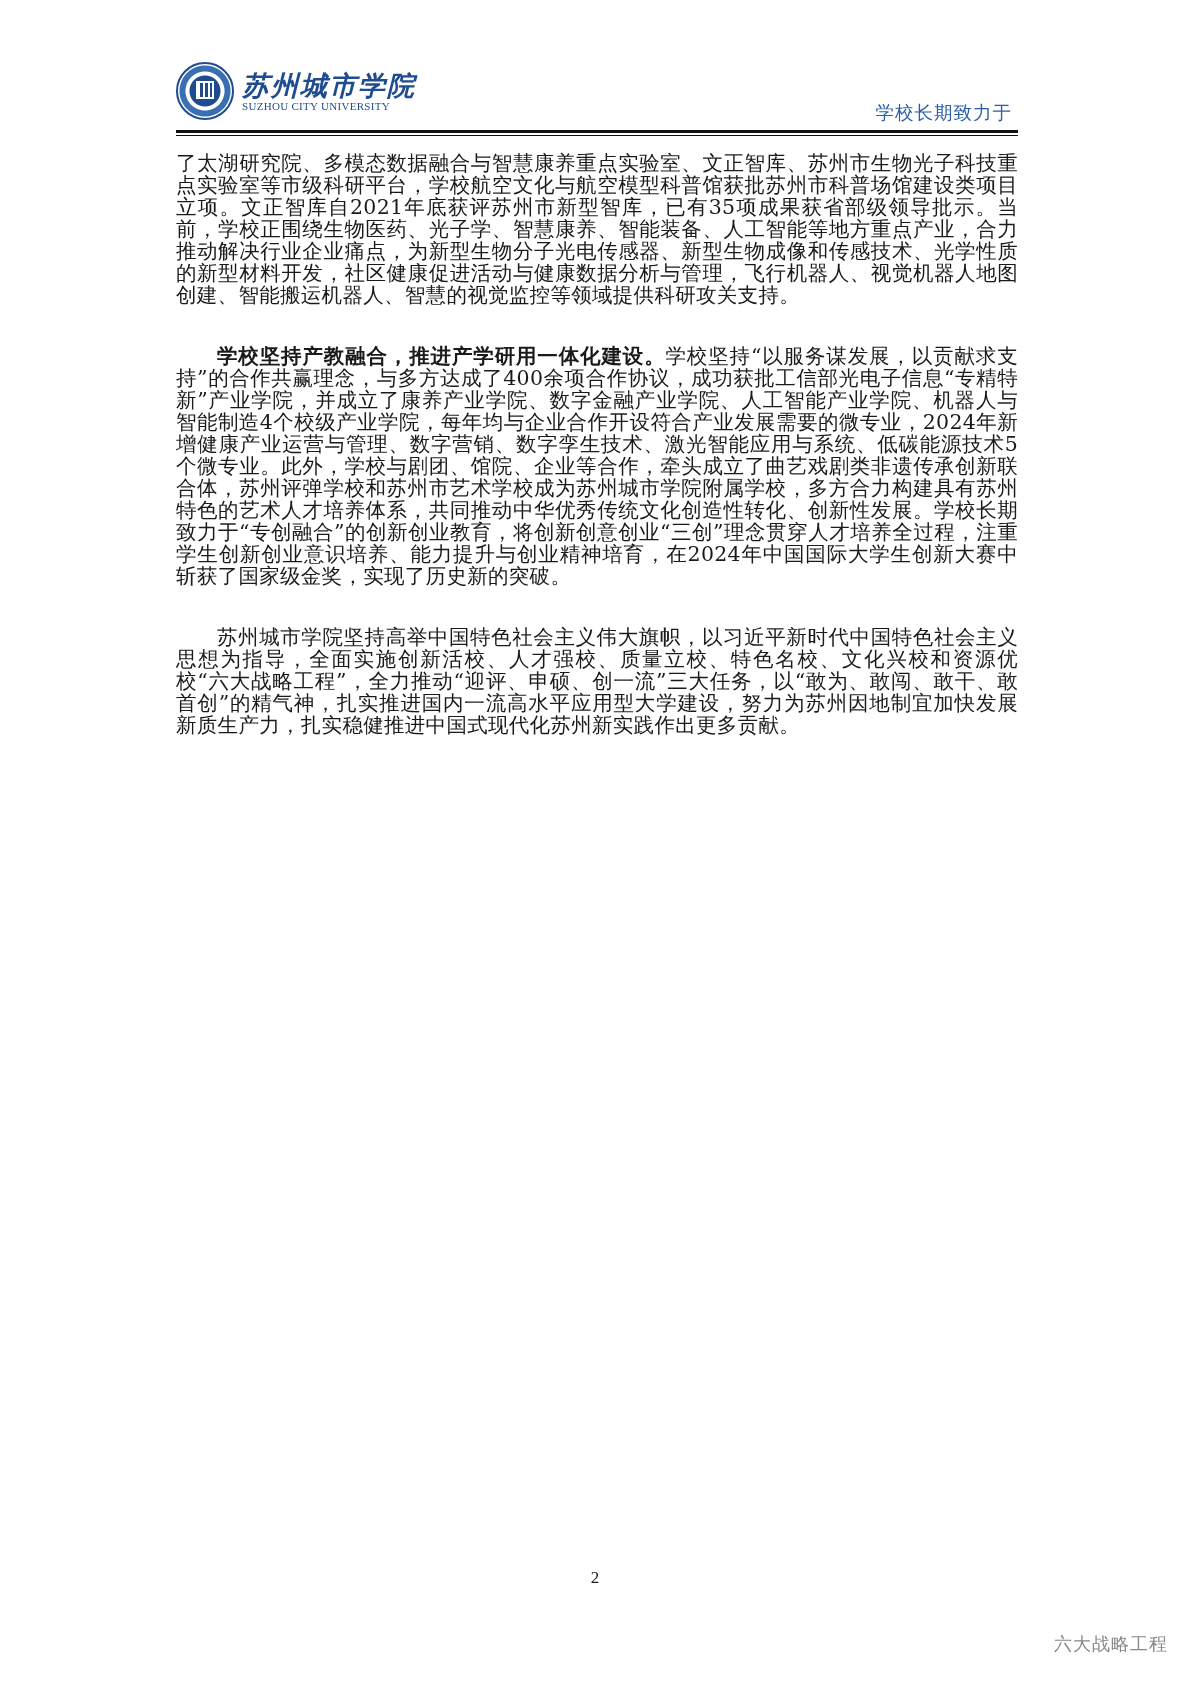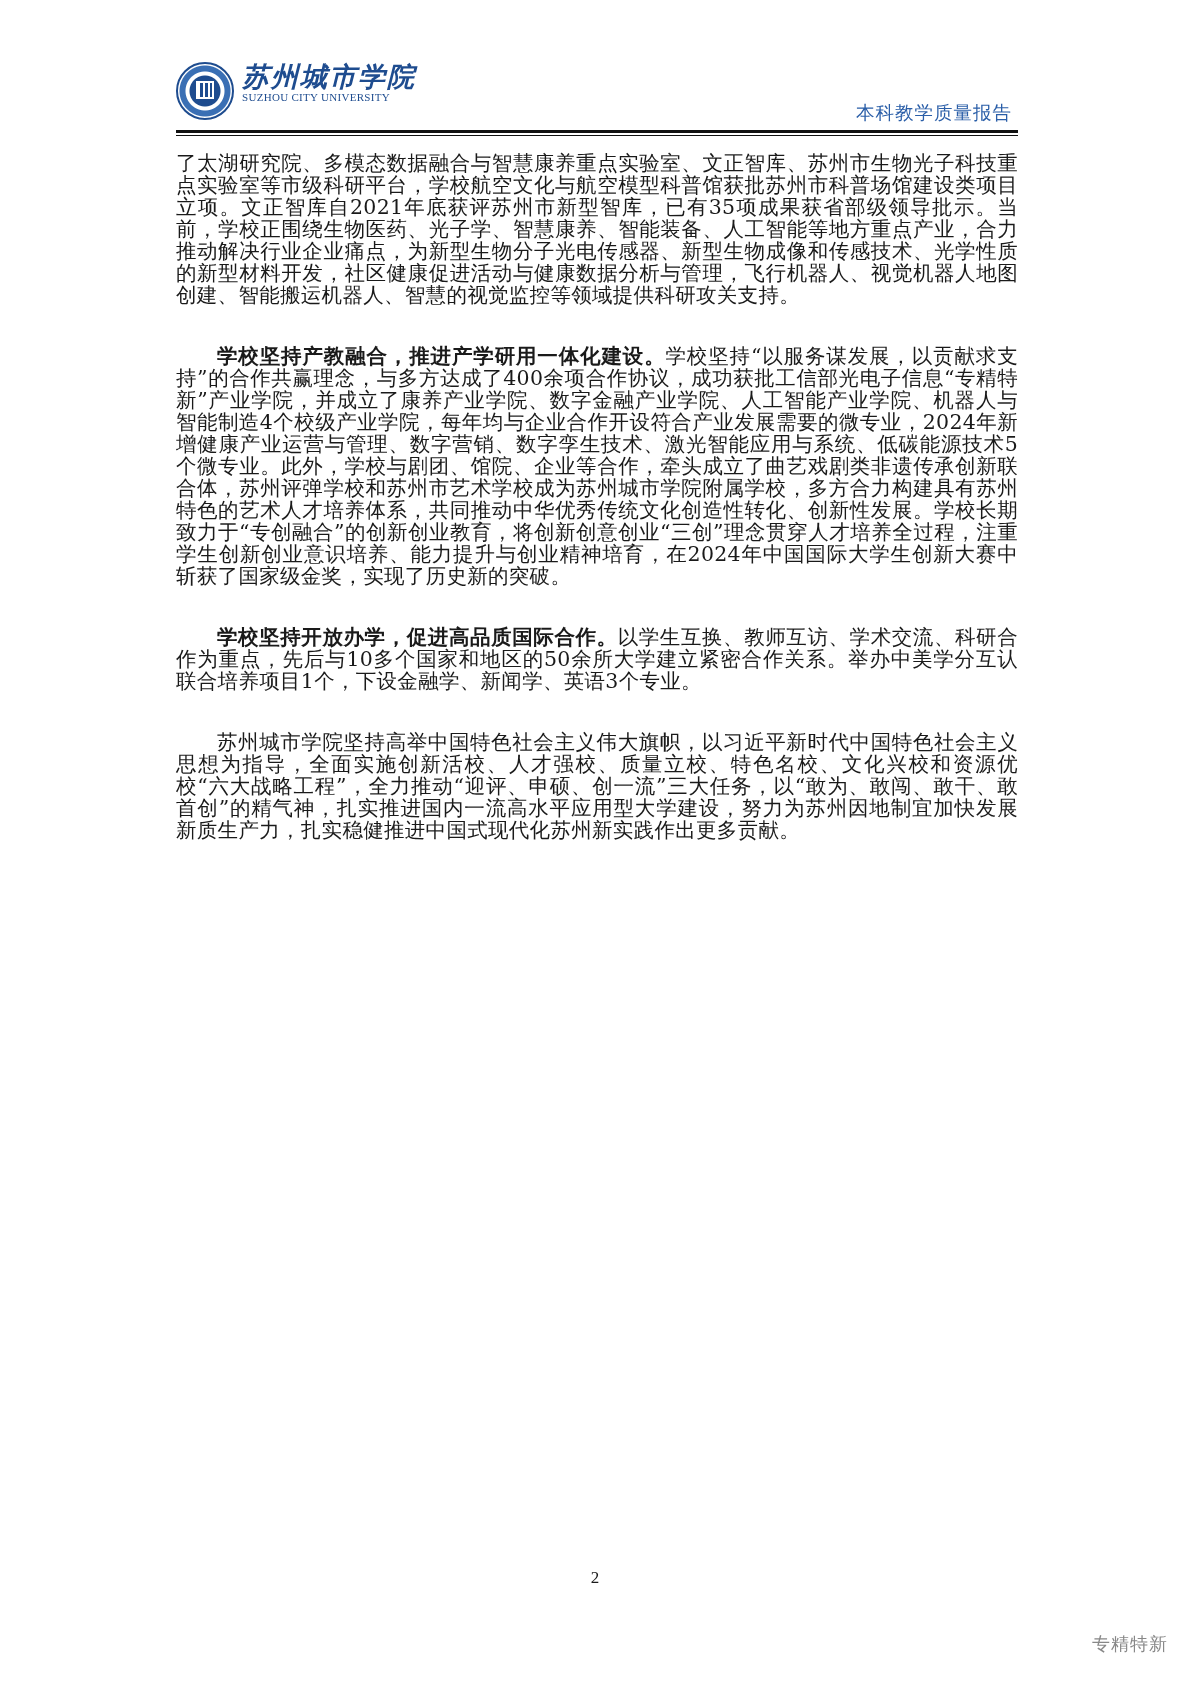--- a/index.html
+++ b/index.html
@@ -1,18 +1,18 @@
 <!DOCTYPE html>
 <html><head>
 <meta charset="utf-8">
 <style>
   html, body { margin: 0; padding: 0; background: #ffffff; }
   body { width: 1190px; height: 1683px; position: relative; overflow: hidden; font-family: "DejaVu Serif", "Liberation Serif", serif; color: #1a1a1a; }
   .header { position: absolute; left: 176px; top: 58px; width: 842px; height: 80px; }
-  .logo-wrap { position: absolute; left: 0; top: 4px; display: flex; align-items: flex-start; }
+  .logo-wrap { position: absolute; left: 0; top: 4px; display: flex; align-items: center; }
   .seal { width: 54px; height: 54px; border-radius: 50%; border: 2px solid #1e4c8f; background: radial-gradient(circle, #1e4c8f 0 15px, #ffffff 16px 19px, #3a6fb4 20px 25px, #ffffff 26px); position: relative; }
   .seal::after { content: ""; position: absolute; left: 18px; top: 17px; width: 18px; height: 18px; border: 2px solid #ffffff; box-sizing: border-box; background: repeating-linear-gradient(90deg, #ffffff 0 2px, transparent 2px 5px); }
   .logo-text { margin-left: 8px; display: flex; flex-direction: column; }
   .logo-cn { font-family: "DejaVu Serif", serif; font-style: italic; font-size: 27px; color: #1e4c8f; letter-spacing: 2px; line-height: 30px; font-weight: bold; }
   .logo-en { font-family: "Liberation Serif", serif; font-size: 11px; color: #1e4c8f; letter-spacing: 0.3px; line-height: 11px; }
   .report-title { position: absolute; right: 6px; top: 42px; font-family: "DejaVu Sans", sans-serif; font-size: 18.5px; color: #2a5ea8; letter-spacing: 1px; }
   .rule-thick { position: absolute; left: 0; top: 72px; width: 842px; height: 3px; background: #111; }
   .rule-thin { position: absolute; left: 0; top: 77px; width: 842px; height: 1px; background: #111; }
   .content { position: absolute; left: 176px; top: 152px; width: 842px; }
   .para { margin: 0; font-size: 20.5px; line-height: 22px; text-align: justify; text-justify: inter-character; letter-spacing: 0.3px; }
@@ -25,34 +25,31 @@
 <body>
 
 <div class="header">
   <div class="logo-wrap">
     <div class="seal"></div>
     <div class="logo-text">
       <span class="logo-cn">苏州城市学院</span>
       <span class="logo-en">SUZHOU CITY UNIVERSITY</span>
     </div>
   </div>
-  <div class="report-title">本科教学质量报告</div>
+  <div class="report-title">学校长期致力于</div>
   <div class="rule-thick"></div>
   <div class="rule-thin"></div>
 </div>
 
 <div class="content">
   <p class="para">
     <span>了太湖研究院、多模态数据融合与智慧康养重点实验室、文正智库、苏州市生物光子科技重点实验室等市级科研平台，学校航空文化与航空模型科普馆获批苏州市科普场馆建设类项目立项。文正智库自2021年底获评苏州市新型智库，已有35项成果获省部级领导批示。当前，学校正围绕生物医药、光子学、智慧康养、智能装备、人工智能等地方重点产业，合力推动解决行业企业痛点，为新型生物分子光电传感器、新型生物成像和传感技术、光学性质的新型材料开发，社区健康促进活动与健康数据分析与管理，飞行机器人、视觉机器人地图创建、智能搬运机器人、智慧的视觉监控等领域提供科研攻关支持。</span>
   </p>
   <p class="para indent">
     <span class="strong">学校坚持产教融合，推进产学研用一体化建设。</span><span>学校坚持“以服务谋发展，以贡献求支持”的合作共赢理念，与多方达成了400余项合作协议，成功获批工信部光电子信息“专精特新”产业学院，并成立了康养产业学院、数字金融产业学院、人工智能产业学院、机器人与智能制造4个校级产业学院，每年均与企业合作开设符合产业发展需要的微专业，2024年新增健康产业运营与管理、数字营销、数字孪生技术、激光智能应用与系统、低碳能源技术5个微专业。此外，学校与剧团、馆院、企业等合作，牵头成立了曲艺戏剧类非遗传承创新联合体，苏州评弹学校和苏州市艺术学校成为苏州城市学院附属学校，多方合力构建具有苏州特色的艺术人才培养体系，共同推动中华优秀传统文化创造性转化、创新性发展。学校长期致力于“专创融合”的创新创业教育，将创新创意创业“三创”理念贯穿人才培养全过程，注重学生创新创业意识培养、能力提升与创业精神培育，在2024年中国国际大学生创新大赛中斩获了国家级金奖，实现了历史新的突破。</span>
   </p>
   <p class="para indent">
-    <span class="strong">学校坚持开放办学，促进高品质国际合作。</span><span>以学生互换、教师互访、学术交流、科研合作为重点，先后与10多个国家和地区的50余所大学建立紧密合作关系。举办中美学分互认联合培养项目1个，下设金融学、新闻学、英语3个专业。</span>
-  </p>
-  <p class="para indent">
     <span>苏州城市学院坚持高举中国特色社会主义伟大旗帜，以习近平新时代中国特色社会主义思想为指导，全面实施创新活校、人才强校、质量立校、特色名校、文化兴校和资源优校“六大战略工程”，全力推动“迎评、申硕、创一流”三大任务，以“敢为、敢闯、敢干、敢首创”的精气神，扎实推进国内一流高水平应用型大学建设，努力为苏州因地制宜加快发展新质生产力，扎实稳健推进中国式现代化苏州新实践作出更多贡献。</span>
   </p>
 </div>
 
 <div class="page-num">2</div>
-<div class="watermark">专精特新</div>
+<div class="watermark">六大战略工程</div>
 
 </body></html>

